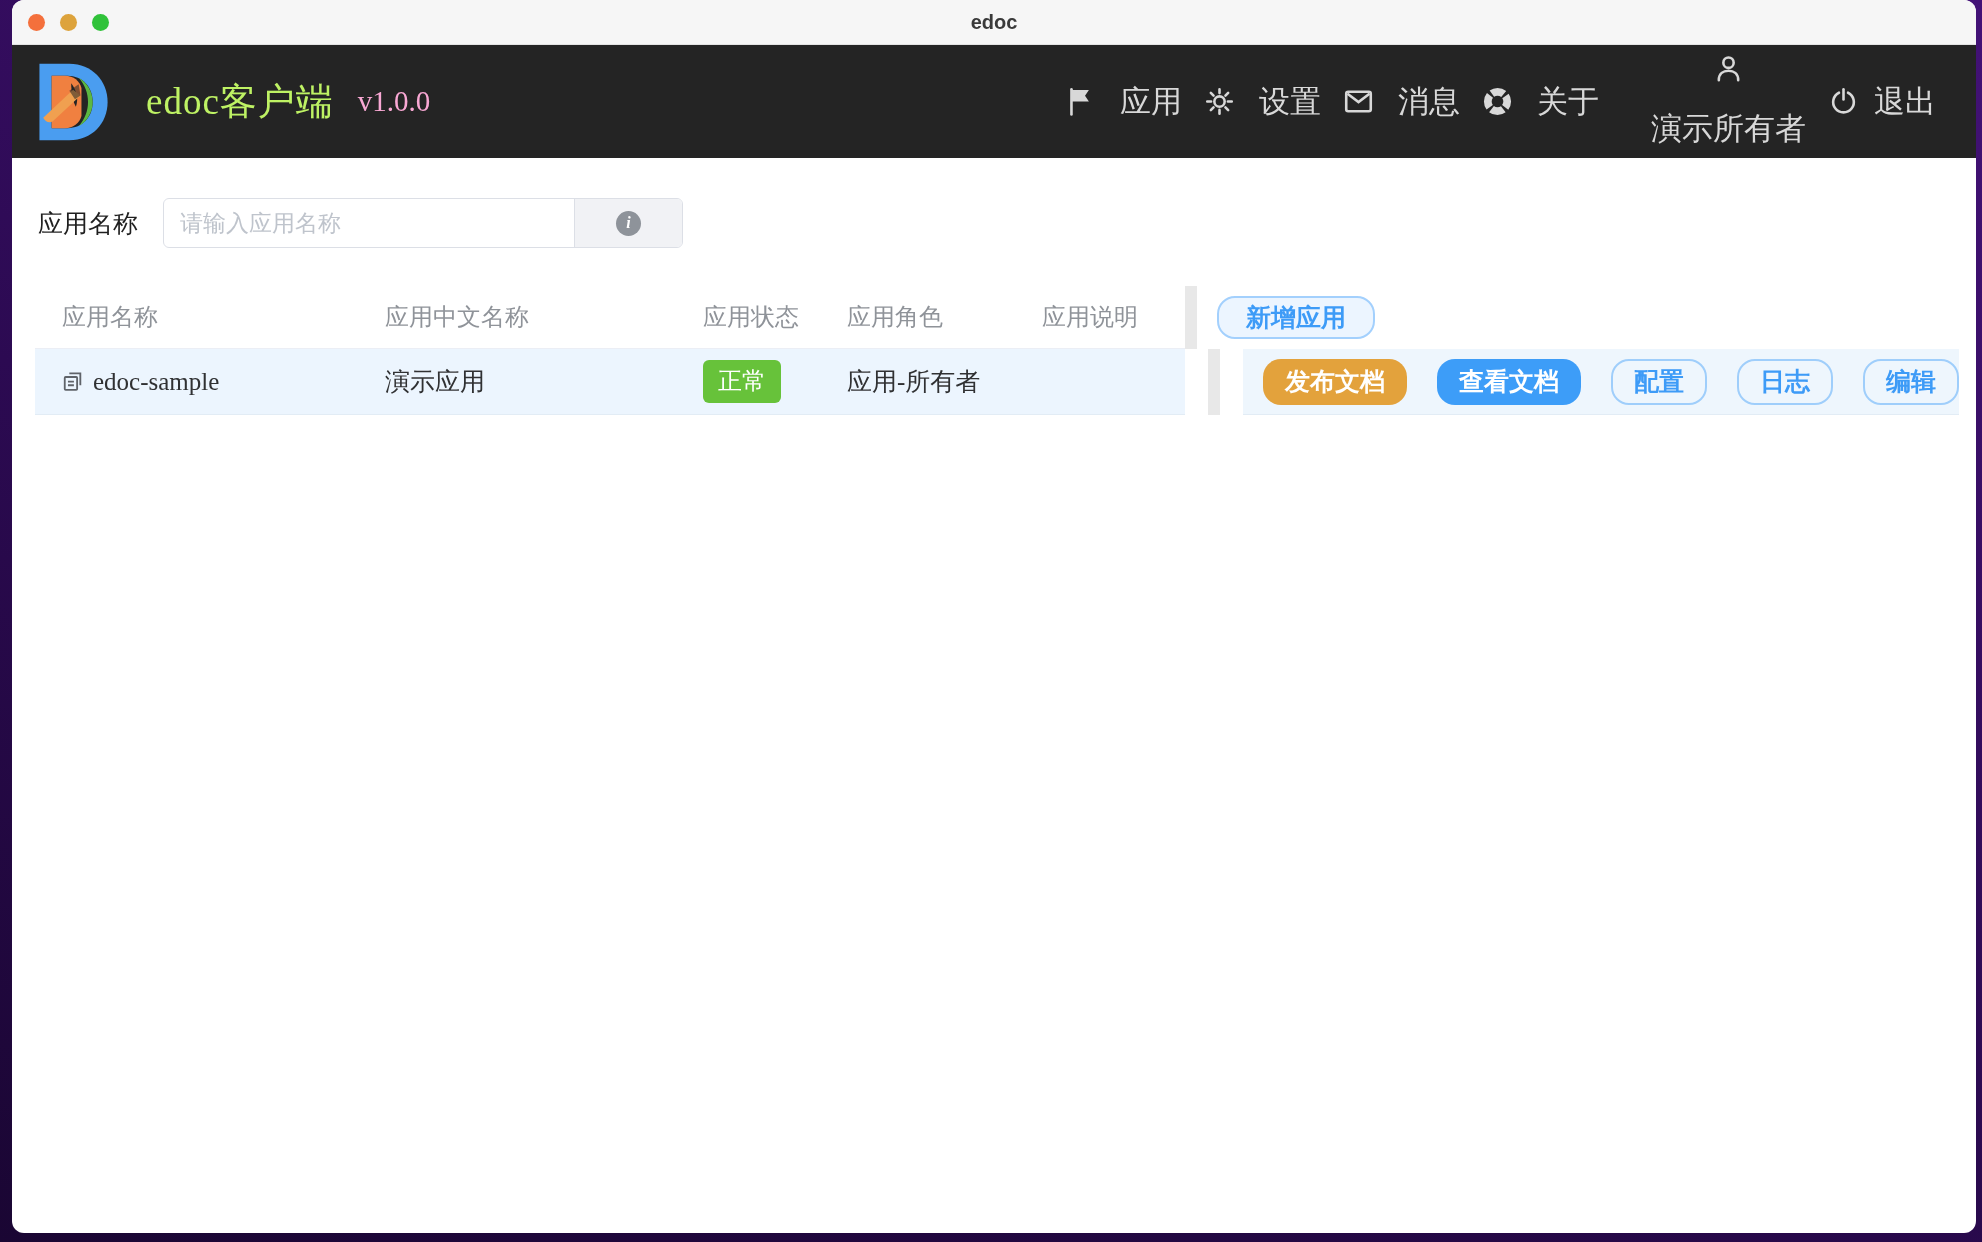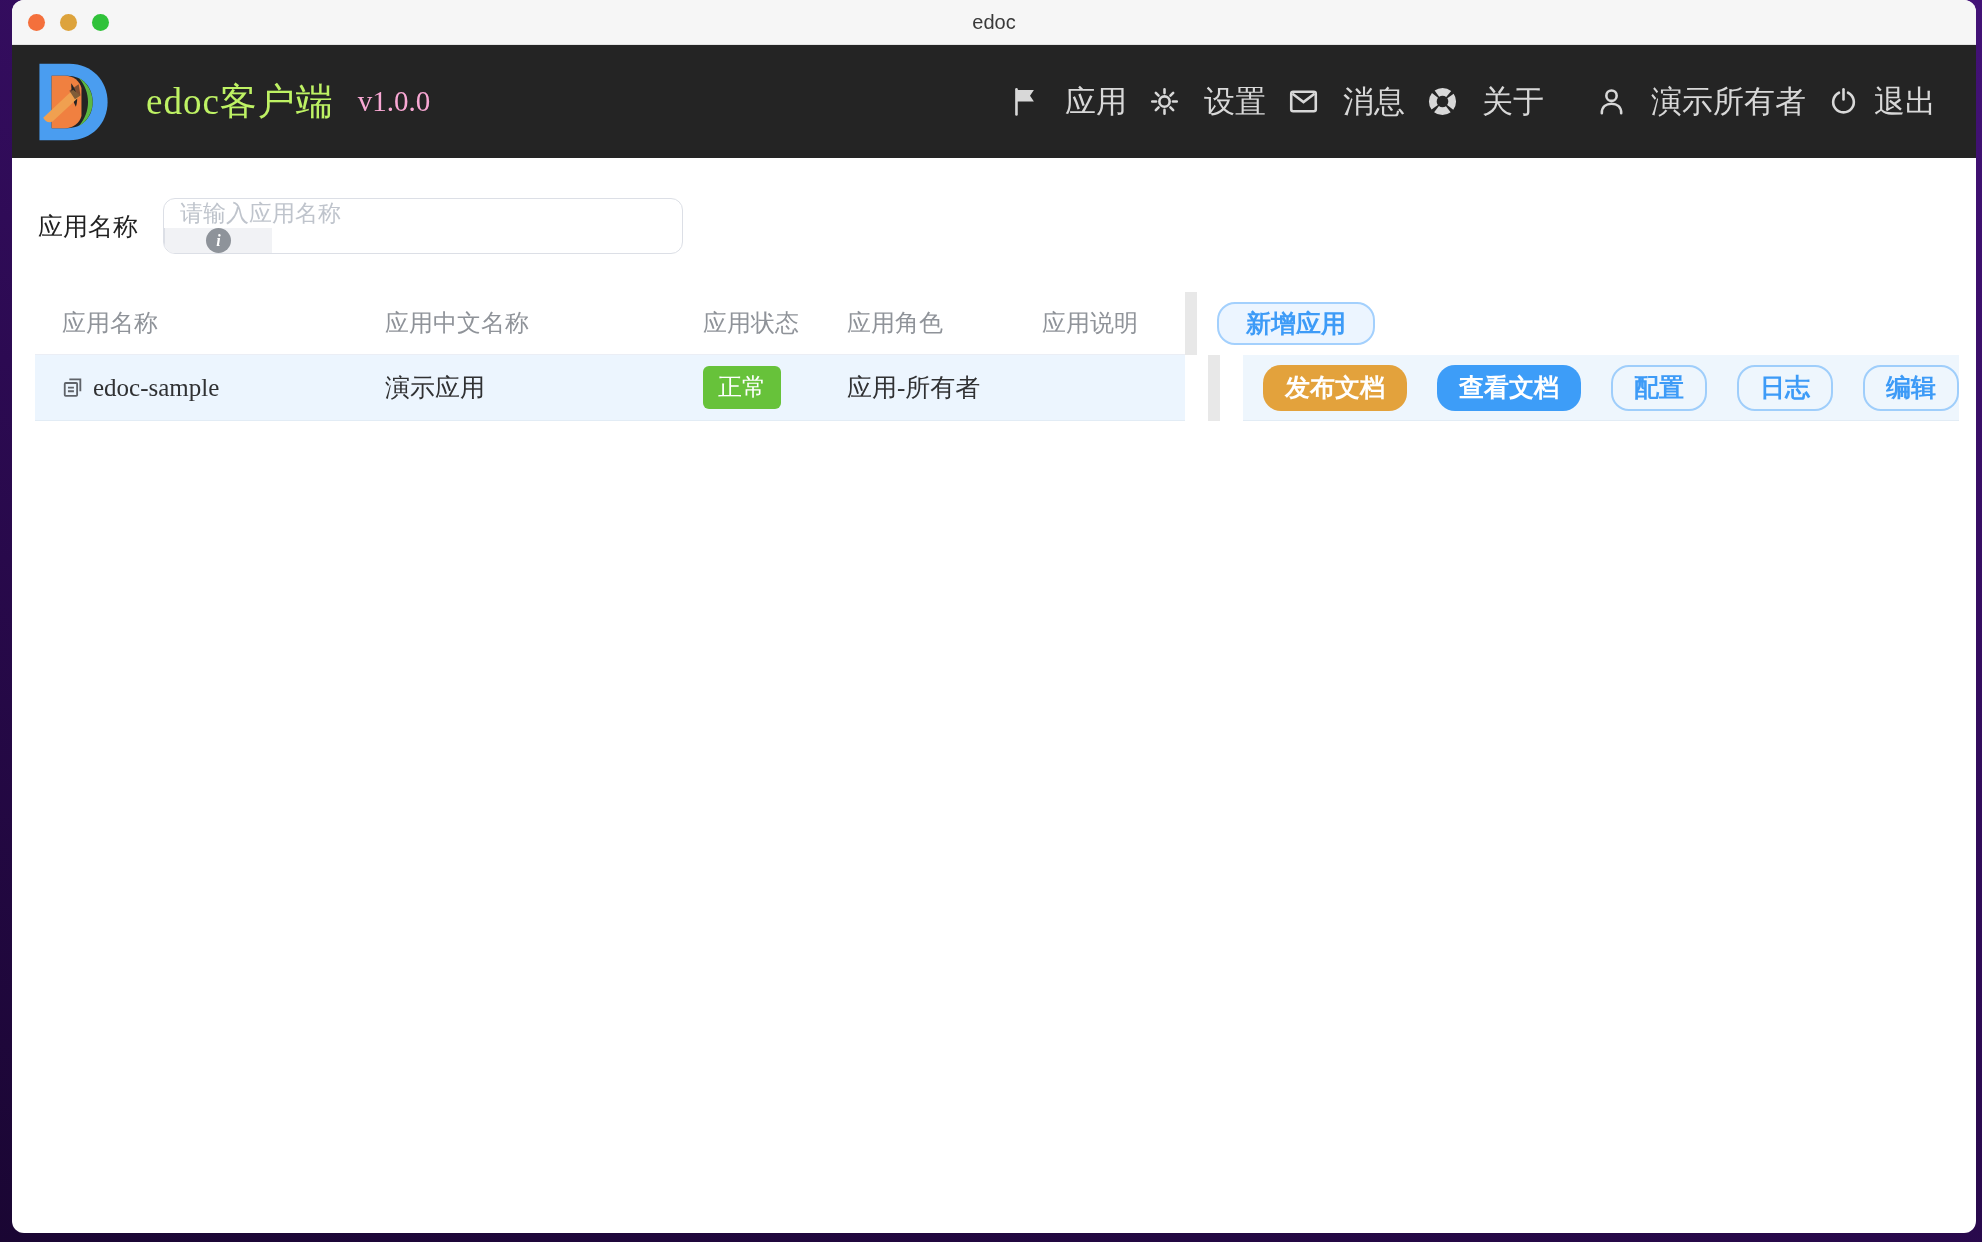--- a/index.html
+++ b/index.html
@@ -21,47 +21,47 @@
     display:flex; align-items:center; position:relative;
   }
   .traffic { display:flex; gap:15px; position:absolute; left:16px; top:14px; }
   .light { width:17px; height:17px; border-radius:50%; }
   .light.red    { background:#f4703c; }
   .light.yellow { background:#dda33c; }
   .light.green  { background:#30c23a; }
   .win-title {
     width:100%; text-align:center;
     font-family:"Liberation Sans","DejaVu Sans",sans-serif;
-    font-weight:normal; font-size:20px; color:#3a3a3a;
+    font-weight:bold; font-size:20px; color:#3a3a3a;
   }
   
   .appbar {
     height:113px; flex:0 0 113px; background:#242424;
     display:flex; align-items:center; padding:0 40px 0 20px;
     color:#d8d8d8;
   }
   .logo { width:84px; height:86px; flex:0 0 84px; }
   .app-title {
     margin-left:30px; font-size:37px; color:#bef264; letter-spacing:1px;
   }
   .app-version { margin-left:24px; font-size:29px; color:#f9a8d4; font-weight:normal; }
   .nav { margin-left:auto; display:flex; align-items:center; gap:22px; font-size:31px; }
   .nav-item { display:flex; align-items:center; gap:24px; cursor:pointer; white-space:nowrap; }
   .nav-item svg { width:31px; height:31px; display:block; }
-  .nav-item.user { margin-left:30px; }
+  .nav-item.user { margin-left:30px;flex-direction:column; }
   .nav-item.logout { gap:15px; }
   
   .search-row {
     margin-top:40px; padding-left:26px;
     display:flex; align-items:center; gap:25px;
   }
   .search-label { font-size:25px; color:#1f1f1f; }
   .input-group {
-    width:520px; height:56px; display:flex;
-    border:1px solid #dcdfe6; border-radius:12px; background:#fff; overflow:hidden;flex-direction:column;
+    width:520px; height:50px; display:flex;
+    border:1px solid #dcdfe6; border-radius:6px; background:#fff; overflow:hidden;
   }
   .input-group input {
     flex:1; border:none; outline:none; padding:0 16px; font-size:23px;
     font-family:"Liberation Sans","DejaVu Sans",sans-serif; color:#303133;
     background:transparent; min-width:0;
   }
   .input-group input::placeholder { color:#bfc4cc; }
   .info-btn {
     width:108px; background:#f1f2f5; border-left:1px solid #dcdfe6;
     display:flex; align-items:center; justify-content:center; cursor:pointer;

